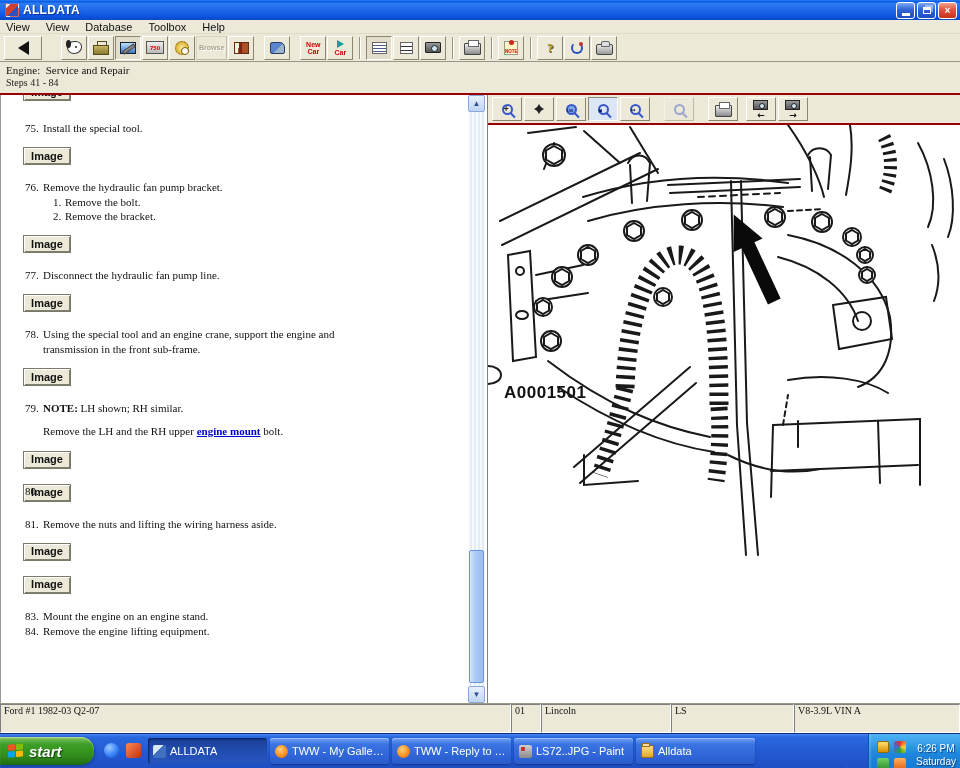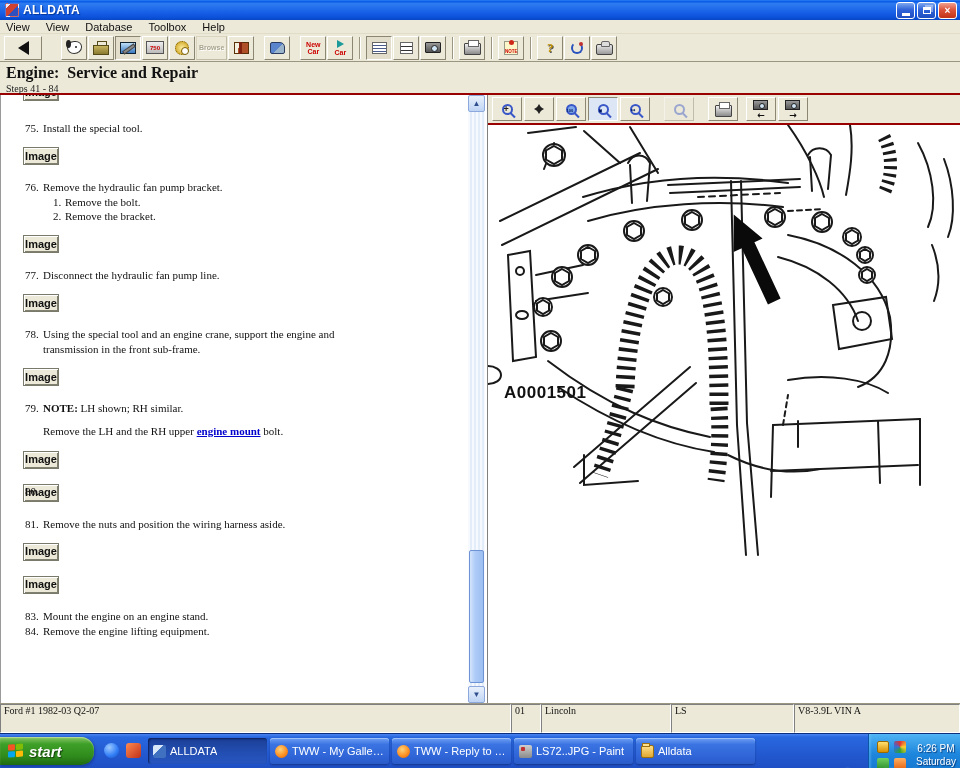--- a/index.html
+++ b/index.html
@@ -61,37 +61,37 @@
     font:bold 4.5px "Liberation Sans",sans-serif;color:#c00}
   .ico-note::before{content:"";position:absolute;width:5px;height:5px;border-radius:50%;background:#d02818;top:-2px;left:4px}
   .ico-help{font:bold 13px "Liberation Serif",serif;color:#C09000;text-shadow:1px 1px 0 #555}
   .ico-refresh{width:12px;height:12px;border:2px solid #2a52be;border-top-color:transparent;border-radius:50%;position:relative}
   .ico-refresh::after{content:"";position:absolute;width:4px;height:4px;background:#c03030;border-radius:50%;right:-2px;top:-2px}
   .ico-fax{width:17px;height:11px;background:linear-gradient(#e8e8e8,#9a9a9a);border:1px solid #444;border-radius:2px;position:relative;margin-top:3px}
   .ico-fax::before{content:"";position:absolute;width:7px;height:4px;background:#ddd;border:1px solid #666;border-radius:2px 2px 0 0;top:-4px;left:4px}
 
   
   .header{height:33px;background:#ECE9D8;padding:2px 6px 0;border-bottom:2px solid #990000;position:relative}
-  .header .h1{font-family:"Liberation Serif",serif;font-size:16px;font-weight:bold;color:#111}
+  .header .h1{font-family:"Liberation Serif",serif;font-size:11px;font-weight:normal;color:#111}
   .header .h2{font-family:"Liberation Serif",serif;font-size:10px;color:#222;margin-top:1px}
 
   
   .content{position:relative;height:608px;background:#fff;display:flex}
   .listpanel{position:relative;width:485px;height:608px;background:#fff;border-left:1px solid #9a9a9a;overflow:hidden;
     font-family:"Liberation Serif",serif;font-size:11px;color:#111}
   .listbody{padding:26px 0 0 0;width:468px}
   .step{position:relative;margin-bottom:15px}
   .step .line{position:relative;padding-left:42px;padding-right:85px;line-height:1.3}
   .step .num{position:absolute;left:24px}
   .step .sub{padding-left:64px;position:relative;line-height:1.3}
   .step .sub .subnum{position:absolute;left:52px}
   .note-label{font-weight:bold}
   .para{margin-top:9px}
   .mount-link{color:#0000CC;font-weight:bold;text-decoration:underline;cursor:pointer}
-  .img-btn{display:block;margin:12px 0 0 22px;width:36px;height:18px;background:#ECE9D8;
+  .img-btn{display:block;margin:12px 0 0 22px;width:48px;height:18px;background:#ECE9D8;
     border:1px solid #7a7a6a;box-shadow:inset 1px 1px 0 #fff,inset -1px -1px 0 #808070;
     font:bold 11px/15px "Liberation Sans",sans-serif;color:#111;}
   .img-btn.partial{position:absolute;top:-12px;left:22px;margin:0}
   .tight{margin-bottom:0}
   .tight .line{margin-bottom:1px}
 
   
   .vscroll{position:absolute;top:0;right:0;width:17px;height:608px;
     background:repeating-linear-gradient(90deg,#F6F9FE 0 2px,#E3ECF9 2px 4px)}
   .sb-btn{position:absolute;left:0;width:17px;height:17px;border:1px solid #8CA8DC;border-radius:2px;
@@ -312,21 +312,21 @@
           <div class="line para"><span>Remove the LH and the RH upper </span><span class="mount-link">engine mount</span><span> bolt.</span></div>
           <button class="img-btn">Image</button>
         </div>
 
         <div class="step">
           <div class="line"><span class="num">80.</span></div>
           <button class="img-btn">Image</button>
         </div>
 
         <div class="step">
-          <div class="line"><span class="num">81.</span><span>Remove the nuts and position the wiring harness aside.</span></div>
+          <div class="line"><span class="num">81.</span><span>Remove the nuts and lifting the wiring harness aside.</span></div>
           <button class="img-btn">Image</button>
         </div>
 
         <div class="step">
           <button class="img-btn">Image</button>
         </div>
 
         <div class="step tight">
           <div class="line"><span class="num">83.</span><span>Mount the engine on an engine stand.</span></div>
         </div>

